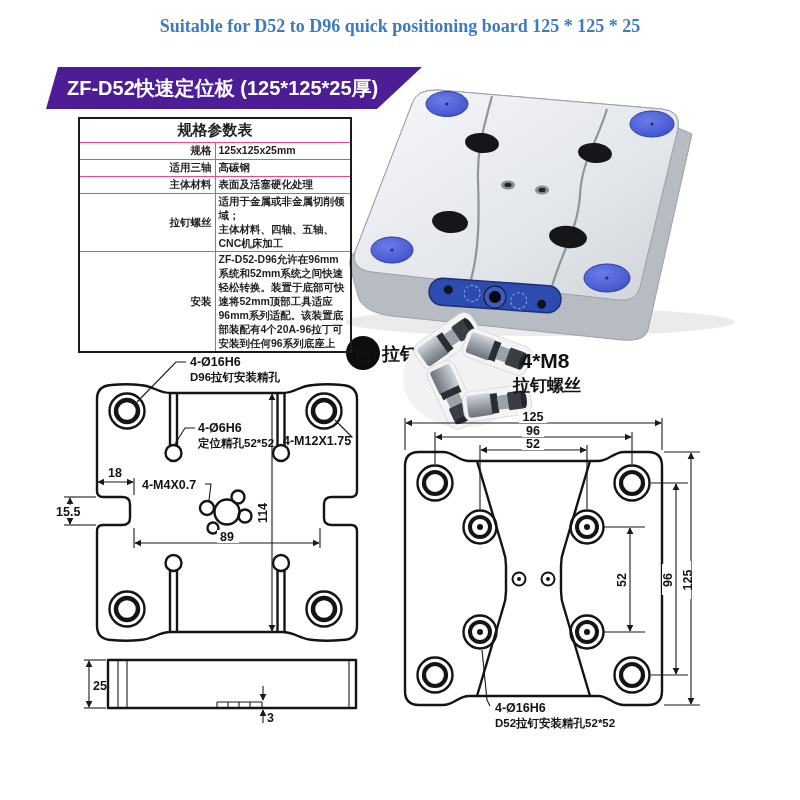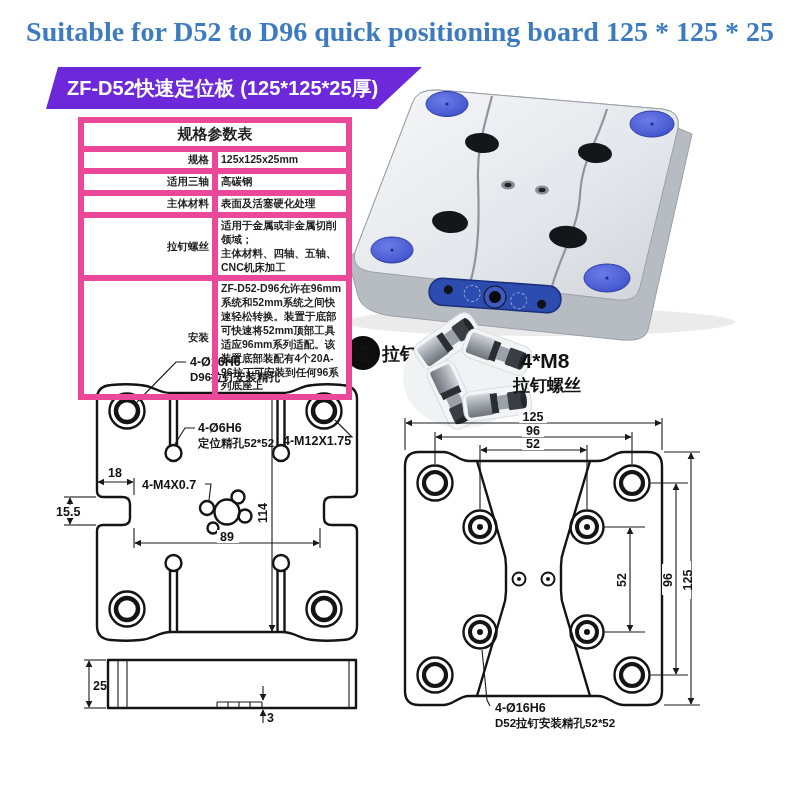--- a/index.html
+++ b/index.html
@@ -1,28 +1,28 @@
 <!DOCTYPE html>
 <html><head>
 <meta charset="utf-8">
 <style>
   html,body{margin:0;padding:0;}
   body{width:800px;height:800px;background:#ffffff;position:relative;overflow:hidden;
        font-family:"Liberation Sans",sans-serif;}
   .stage{position:absolute;inset:0;}
   .title{position:absolute;left:0;top:16px;width:800px;text-align:center;
-         font-family:"Liberation Serif",serif;font-weight:700;font-size:28px;
+         font-family:"Liberation Serif",serif;font-weight:700;font-size:18px;
          letter-spacing:0px;color:#3d7bc0;white-space:nowrap;}
-  .banner{position:absolute;left:45px;top:67px;width:377px;height:42px;background:#6d28d9;
+  .banner{position:absolute;left:45px;top:67px;width:377px;height:42px;background:#4c1d95;
           clip-path:polygon(13px 0%,100% 0%,332px 100%,1px 100%);}
   .banner span{display:block;line-height:42px;padding-left:22px;color:#ffffff;
                font-weight:700;font-size:20px;white-space:nowrap;}
   table.spec{position:absolute;left:78px;top:117px;width:274px;border-collapse:collapse;
              table-layout:fixed;border:2px solid #1a1a1a;color:#1f1f1f;font-weight:700;}
-  table.spec td{border:6px solid #ec4899;padding:1px 3px;font-size:10.5px;vertical-align:middle;margin-left:20px;}
+  table.spec td{border:1px solid #ec4899;padding:1px 3px;font-size:10.5px;vertical-align:middle;margin-left:20px;}
   table.spec td.hdr{text-align:center;font-size:15px;padding:2px 0;}
   table.spec td.lbl{width:62px;text-align:right;}
   table.spec td.val{white-space:pre-line;line-height:1.32;}
   svg{position:absolute;overflow:visible;}
   svg text{font-family:"Liberation Sans",sans-serif;font-weight:700;fill:#121212;}
   .dim{font-size:12.5px;}
   .lab{font-size:12.5px;}
   .labcn{font-size:11.5px;}
   .thick{stroke:#141414;stroke-width:2.4;fill:none;stroke-linejoin:round;}
   .thin{stroke:#1a1a1a;stroke-width:1.1;fill:none;}

